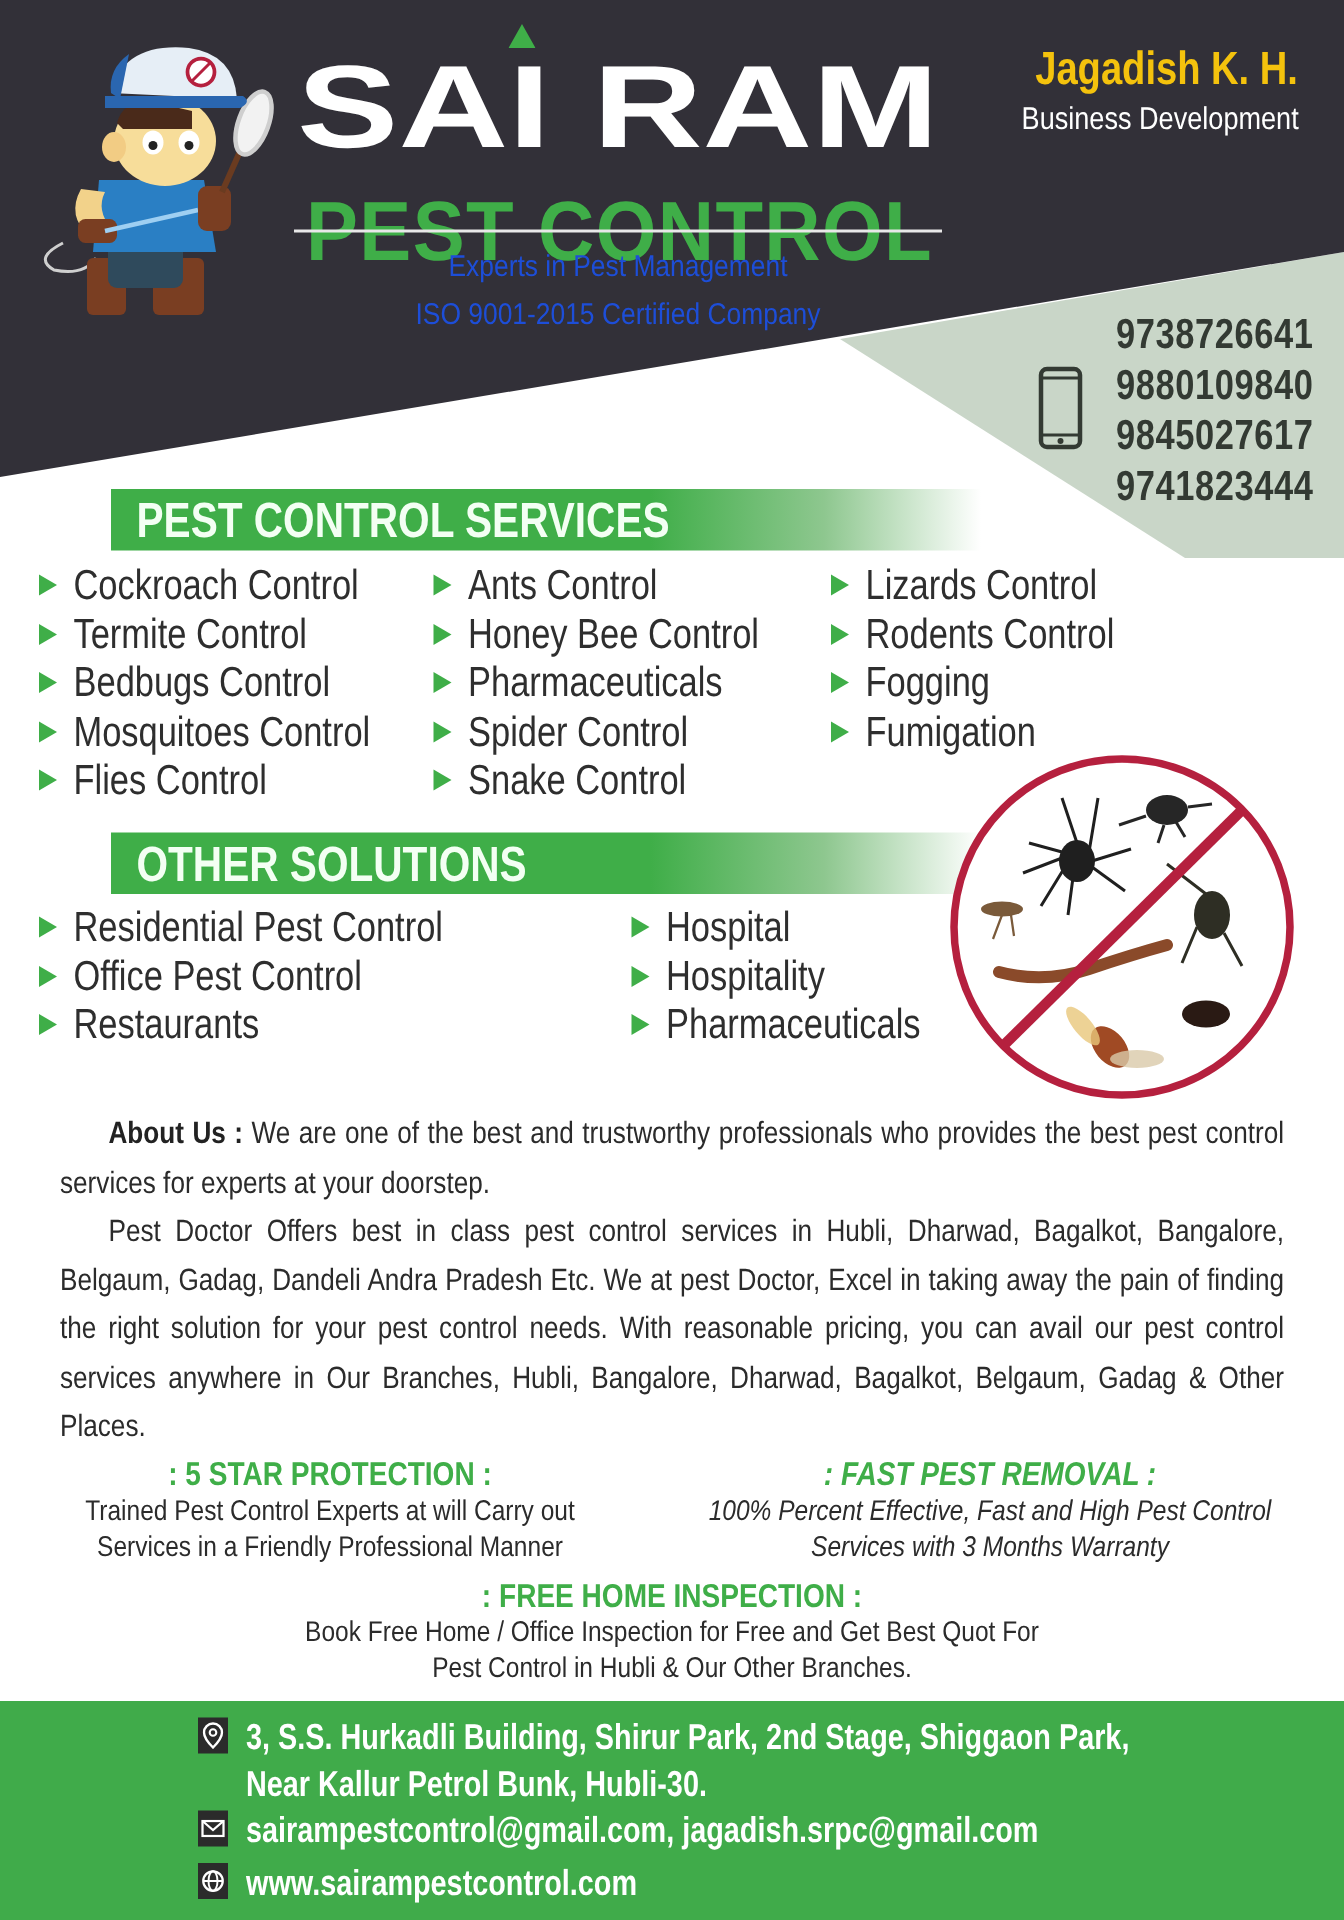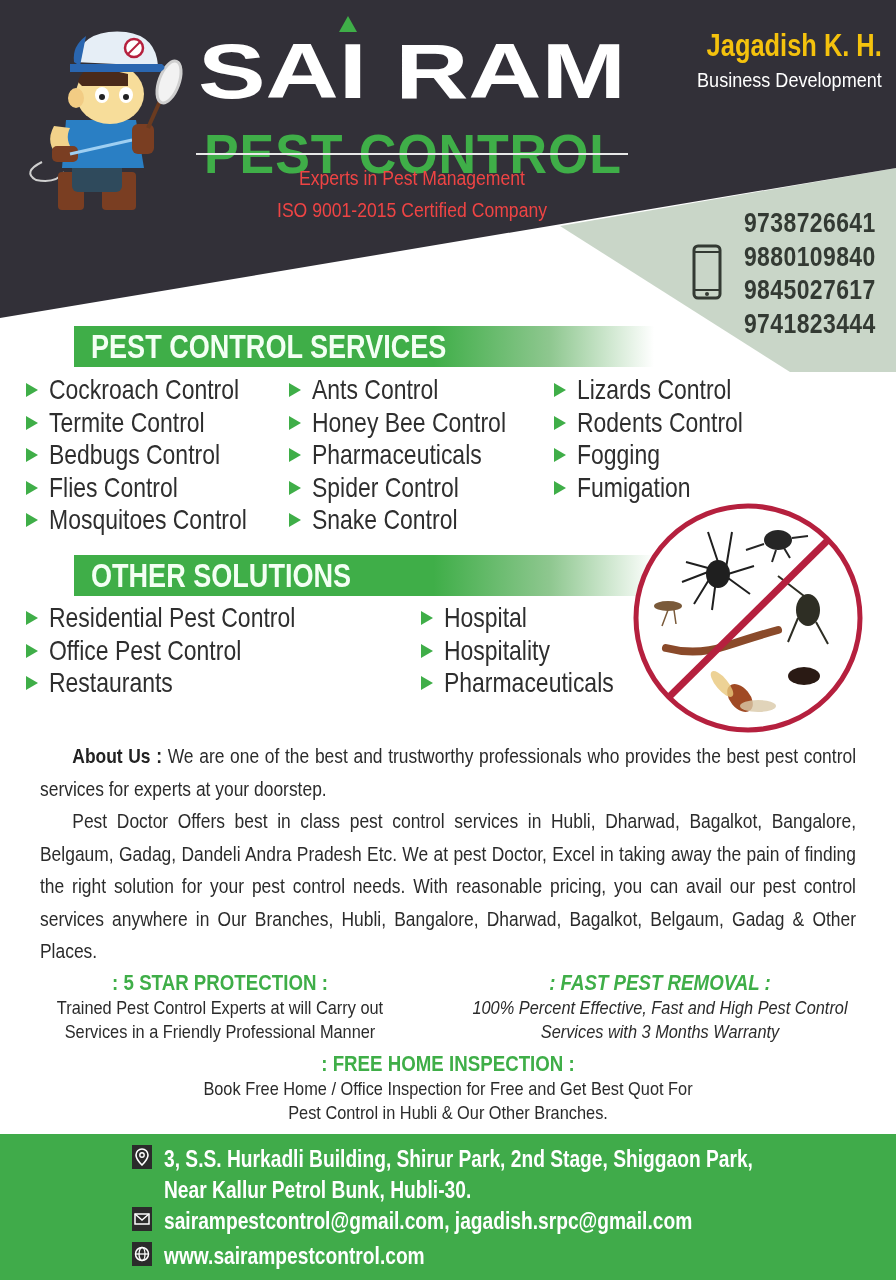--- a/index.html
+++ b/index.html
@@ -9,25 +9,25 @@
   .bg-svg { position: absolute; left: 0; top: 0; width: 896px; height: 1280px; z-index: 0; }
 
   
   .mascot { position: absolute; left: 14px; top: 22px; width: 180px; height: 195px; z-index: 2; }
 
   
   .logo { position: absolute; left: 196px; top: 14px; width: 432px; z-index: 2; }
   .logo-sairam { position: absolute; left: 0; top: 22px; width: 432px; height: 70px; }
   .logo-pest { position: absolute; left: 8px; top: 88px; font-weight: bold; font-size: 50px; color: #1d4ed8; letter-spacing: 1px; transform: scaleX(1.0); transform-origin: left top; white-space: nowrap; margin-top: 23px; }
   .logo-rule { position: absolute; left: 0; top: 139px; width: 432px; height: 2px; background: #e8e8e8; }
-  .tagline { position: absolute; left: 196px; top: 162px; width: 432px; text-align: center; color: #ef4444; font-size: 20px; z-index: 2; line-height: 32px; }
+  .tagline { position: absolute; left: 196px; top: 162px; width: 432px; text-align: center; color: #1d4ed8; font-size: 20px; z-index: 2; line-height: 32px; }
   .tagline span { display: block; transform: scaleX(0.88); }
 
   
-  .person { position: absolute; right: 14px; top: 28px; text-align: right; z-index: 2; }
+  .person { position: absolute; right: 30px; top: 28px; text-align: center; z-index: 2; }
   .person-name { color: #f4c20d; font-weight: bold; font-size: 31px; transform: scaleX(0.82); transform-origin: right top; white-space: nowrap; display: block; }
   .person-role { color: #ffffff; font-size: 21px; margin-top: 4px; transform: scaleX(0.86); transform-origin: right top; white-space: nowrap; display: block; }
 
   .phones { position: absolute; right: 20px; top: 206px; z-index: 2; text-align: right; }
   .phone { display: block; font-weight: bold; font-size: 28px; color: #333a33; line-height: 33.5px; transform: scaleX(0.82); transform-origin: right top; white-space: nowrap; letter-spacing: 0.5px; }
   .phone-icon { position: absolute; left: 692px; top: 244px; width: 30px; height: 56px; z-index: 2; }
 
   
   .section-bar { position: absolute; left: 50px; height: 41px; width: 580px; z-index: 2;
     background: linear-gradient(90deg, #3fae48 0%, #3fae48 62%, #8ec78f 82%, rgba(255,255,255,0) 100%); margin-left: 24px; }
@@ -142,25 +142,25 @@
   <div class="item">
       <i class="tri"></i>
       <span class="item-label">Termite Control</span>
     </div>
   <div class="item">
       <i class="tri"></i>
       <span class="item-label">Bedbugs Control</span>
     </div>
   <div class="item">
       <i class="tri"></i>
+      <span class="item-label">Mosquitoes Control</span>
+    </div>
+  <div class="item">
+      <i class="tri"></i>
       <span class="item-label">Flies Control</span>
-    </div>
-  <div class="item">
-      <i class="tri"></i>
-      <span class="item-label">Mosquitoes Control</span>
     </div>
 </div>
 <div class="list" style="left:289px; top:374px;">
   <div class="item">
       <i class="tri"></i>
       <span class="item-label">Ants Control</span>
     </div>
   <div class="item">
       <i class="tri"></i>
       <span class="item-label">Honey Bee Control</span>

